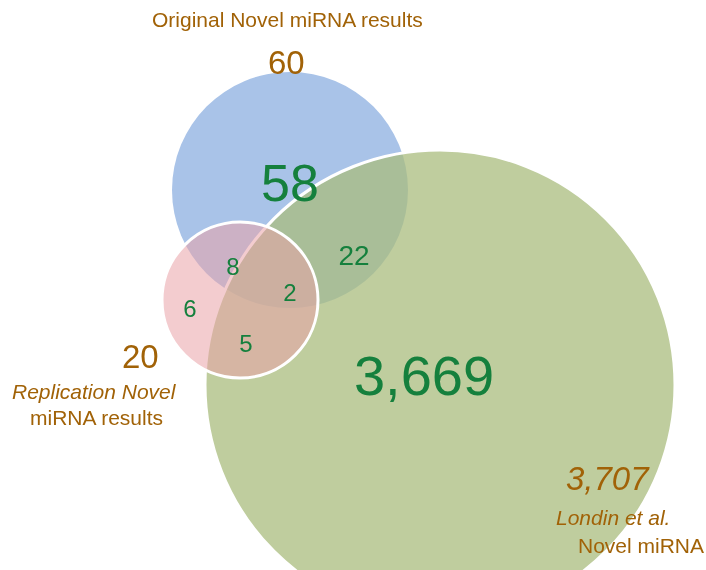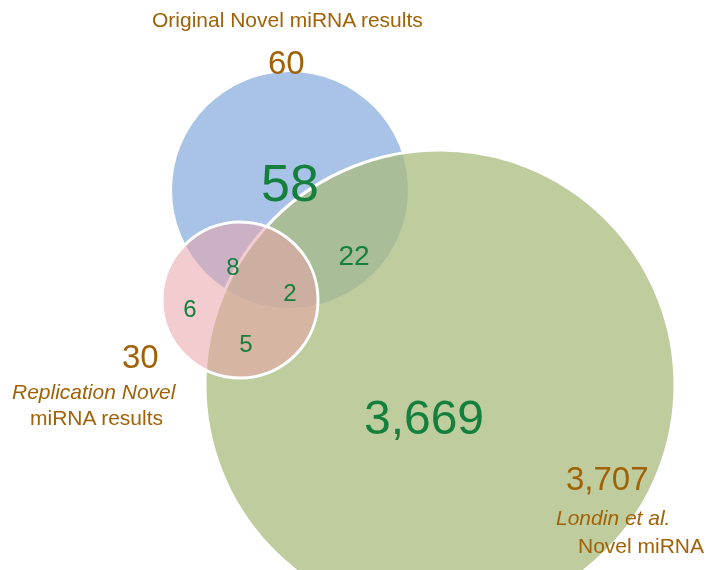--- a/index.html
+++ b/index.html
@@ -19,27 +19,27 @@
   <circle cx="290" cy="190" r="118" fill="#A9C3E8"></circle>
 
   <circle cx="440" cy="385" r="235" fill="#A9BC7E" fill-opacity="0.75" stroke="#ffffff" stroke-width="3"></circle>
 
   <circle cx="240" cy="300" r="78" fill="#E9A2A8" fill-opacity="0.55" stroke="#ffffff" stroke-width="3"></circle>
 </svg>
 
 <div class="lbl set-title" style="left:152px; top:8px;">Original Novel miRNA results</div>
 <div class="lbl set-count" style="left:268px; top:44px;">60</div>
 
-<div class="lbl set-count" style="left:122px; top:338px;">30</div>
+<div class="lbl set-count" style="left:122px; top:338px;">20</div>
 <div class="lbl set-title" style="left:12px; top:380px;font-style:italic;">Replication Novel</div>
 <div class="lbl set-title" style="left:30px; top:406px;">miRNA results</div>
 
-<div class="lbl set-count" style="left:566px; top:460px;">3,707</div>
+<div class="lbl set-count" style="left:566px; top:460px;font-style:italic;">3,707</div>
 <div class="lbl set-title" style="left:556px; top:506px;font-style:italic;">Londin et al.</div>
 <div class="lbl set-title" style="left:556px; top:534px;margin-left:22px;">Novel miRNA</div>
 
 <div class="region" style="left:290px; top:183px; font-size:52px;">58</div>
 <div class="region" style="left:233px; top:267px; font-size:24px;">8</div>
 <div class="region" style="left:190px; top:309px; font-size:24px;">6</div>
 <div class="region" style="left:290px; top:293px; font-size:24px;">2</div>
 <div class="region" style="left:354px; top:256px; font-size:28px;">22</div>
 <div class="region" style="left:246px; top:344px; font-size:24px;">5</div>
-<div class="region" style="left:424px; top:418px; font-size:48px;">3,669</div>
+<div class="region" style="left:424px; top:376px; font-size:56px;">3,669</div>
 
 </body></html>

